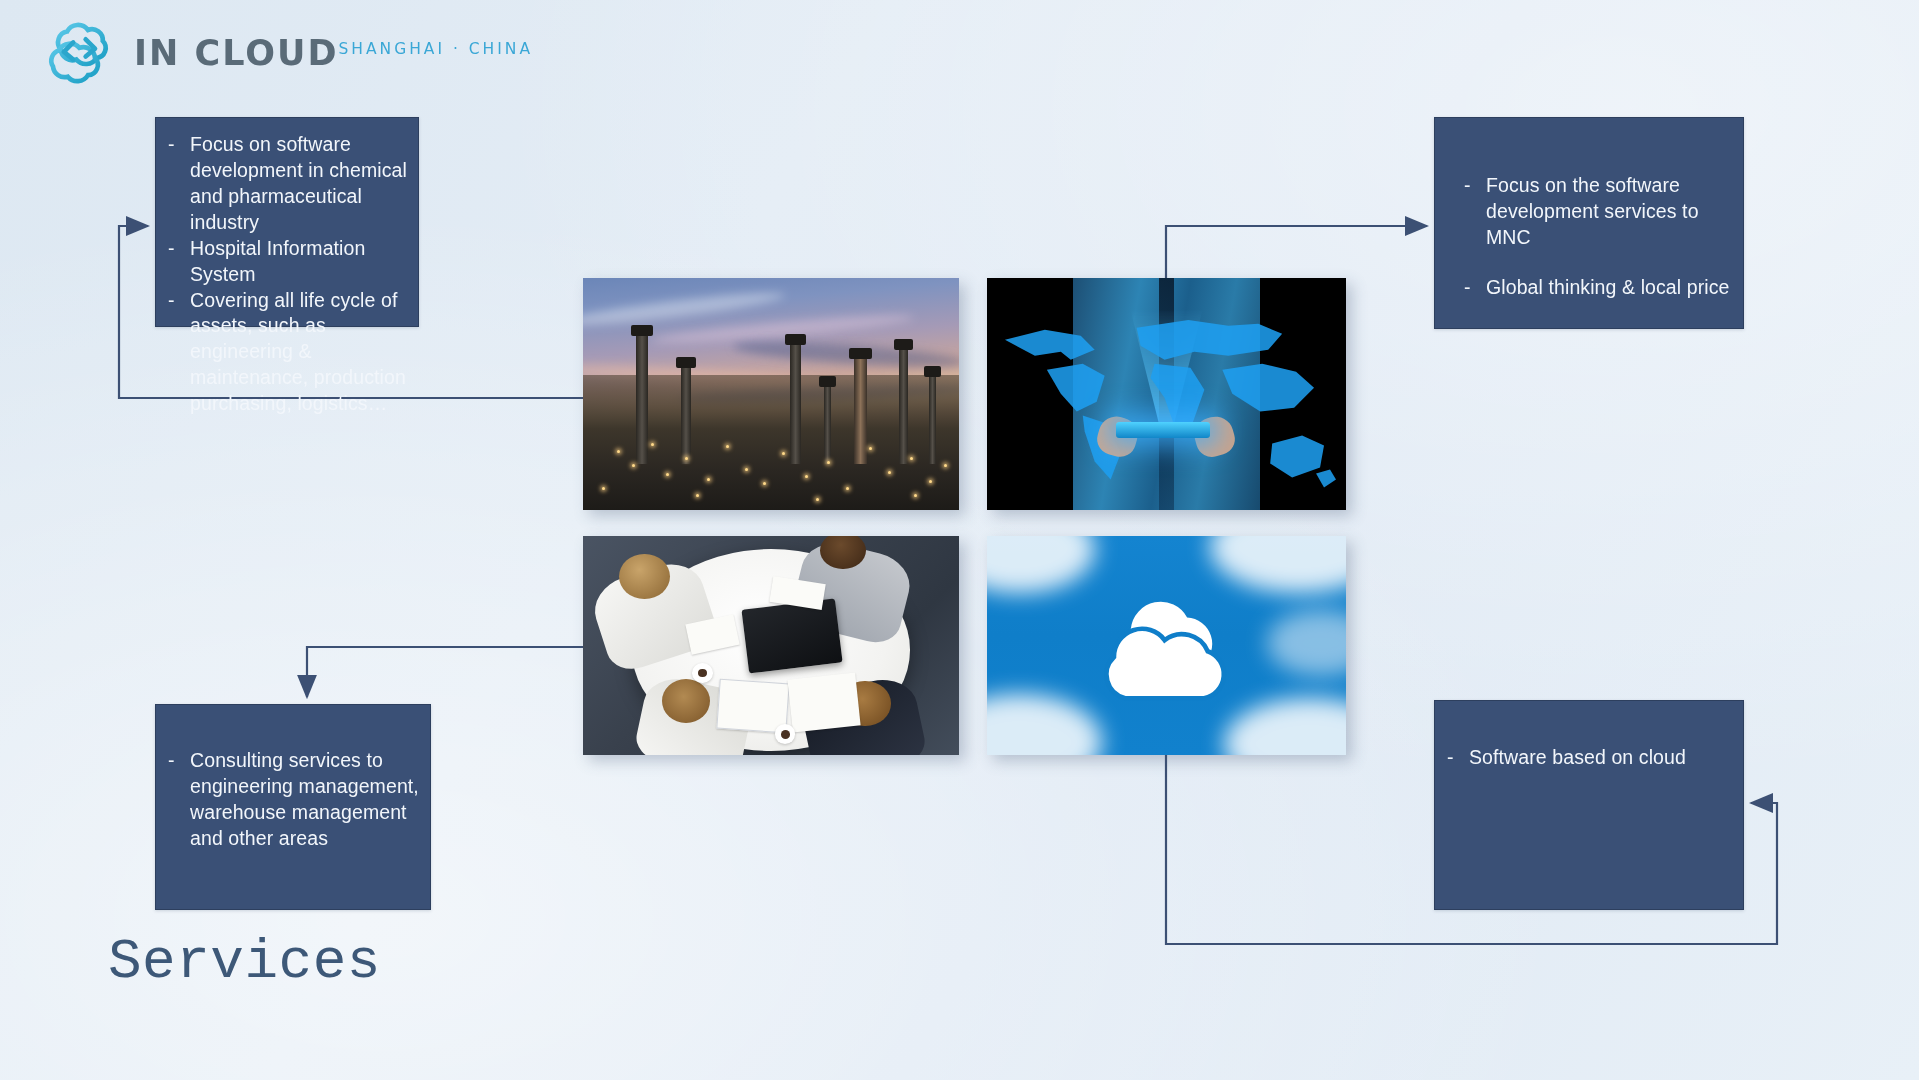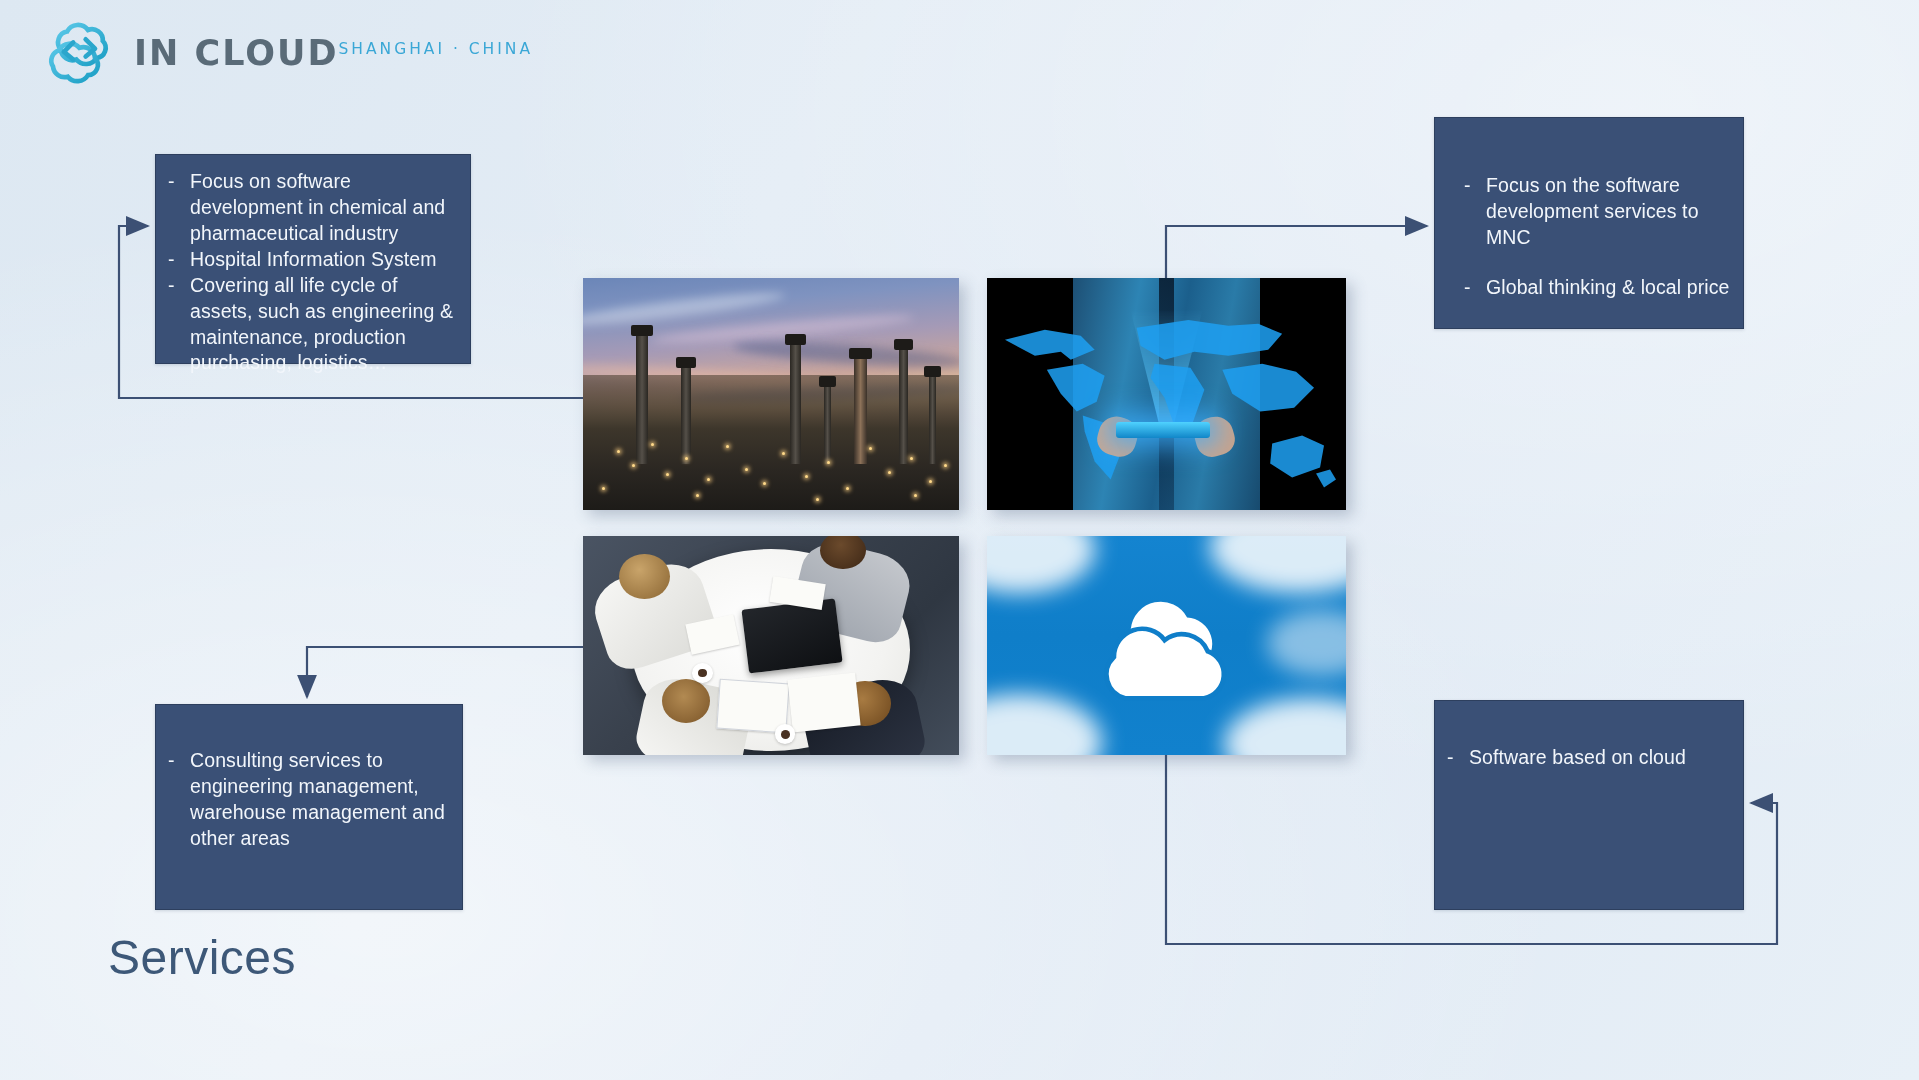--- a/index.html
+++ b/index.html
@@ -77,27 +77,27 @@
     content: "-";
     position: absolute;
     left: 12px;
     top: 0;
     color: #f2f6fb;
   }
   .callout.tight ul { padding-top: 2px; }
   .callout.tight li + li { margin-top: 0; }
   .callout.spaced li + li { margin-top: 24px; }
 
-  #box-1 { left: 155px; top: 117px; width: 316px; height: 210px; margin-top: 37px; }
+  #box-1 { left: 155px; top: 117px; width: 264px; height: 210px; }
   #box-1 .inner { padding: 12px 8px 0 0; }
 
   #box-2 { left: 1434px; top: 117px; width: 310px; height: 212px; }
   #box-2 .inner { padding: 55px 10px 0 17px; }
 
-  #box-3 { left: 155px; top: 704px; width: 308px; height: 206px; }
+  #box-3 { left: 155px; top: 704px; width: 276px; height: 206px; }
   #box-3 .inner { padding: 43px 10px 0 0; }
 
   #box-4 { left: 1434px; top: 700px; width: 310px; height: 210px; }
   #box-4 .inner { padding: 44px 10px 0 0; }
 
   
   .photo {
     position: absolute;
     overflow: hidden;
     box-shadow: 6px 6px 14px rgba(70,90,120,0.30);
@@ -178,26 +178,26 @@
   .cloud-logo{ position:absolute; left:17%; top:20%; width:66%; height:60%; }
 
   
   .connectors { position:absolute; inset:0; z-index: 3; pointer-events:none; }
 
   
   .slide-title {
     position: absolute;
     left: 108px;
     top: 930px;
-    font-size: 48px;
+    font-size: 56px;
     font-weight: 400;
     color: #3d5878;
     letter-spacing: 0.5px;
     z-index: 6;
-    font-family: Liberation Sans, sans-serif;
+    font-family: Liberation Mono, monospace;
   }
 </style>
 </head>
 <body>
 
 <div class="slide">
 
   <div class="logo">
     <svg class="logo-mark" viewBox="0 0 100 90">
       <defs>

